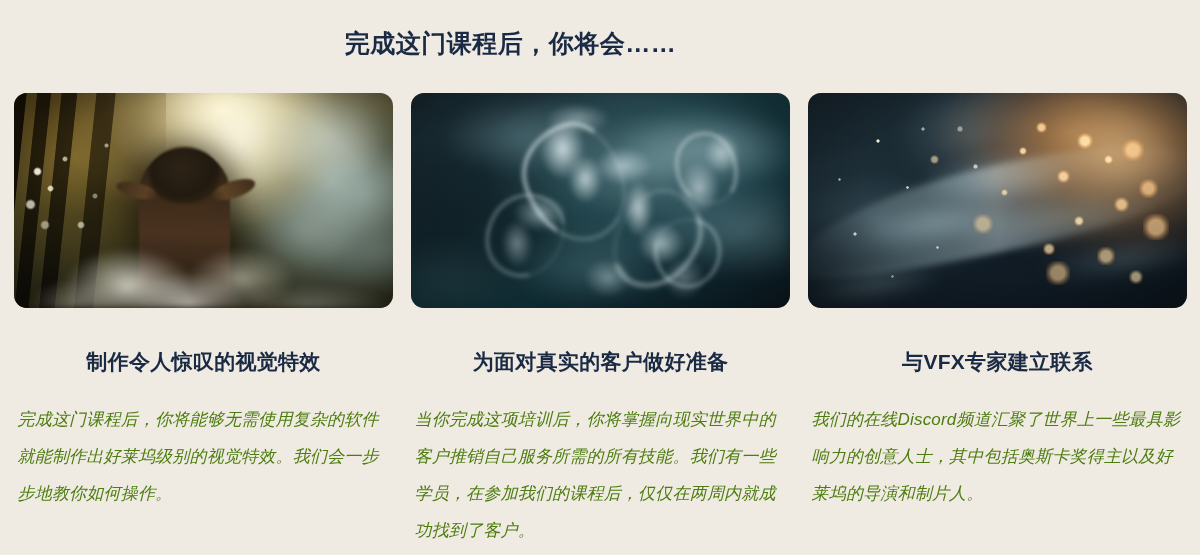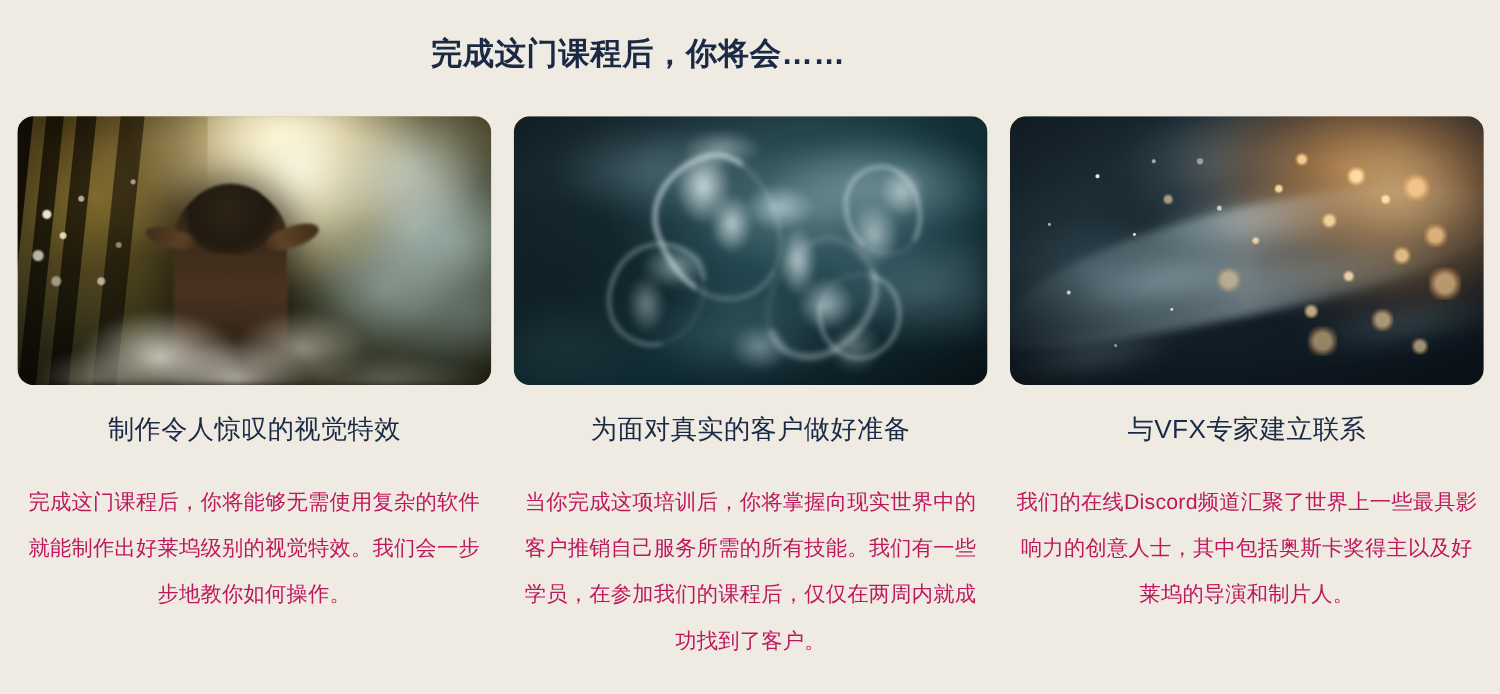--- a/index.html
+++ b/index.html
@@ -57,37 +57,38 @@
   .card-media {
     position:relative;
     width:379px;
     height:215px;
     border-radius:13px;
     overflow:hidden;
     background:#1a1c18;
   }
 
   .card-title {
-    margin-top:22px;
+    margin-top:40px;
     font-size:21px;
-    font-weight:normal;
+    font-weight:bold;
     color:#1b2a44;
     text-align:center;
     letter-spacing:.3px;
     line-height:1.3;
   }
 
   .card-body {
     margin-top:26px;
     width:372px;
     font-size:17px;
-    color:#be185d;
-    text-align:center;
+    color:#4d7c0f;
+    text-align:left;
     line-height:37px;
     letter-spacing:.2px;
+    font-style:italic;
   }
 
   
   .img-1 {
     background:
       radial-gradient(ellipse 58% 70% at 55% 8%,
          rgba(255,250,225,.95) 0%, rgba(255,243,200,.55) 28%,
          rgba(230,205,140,.18) 55%, rgba(0,0,0,0) 78%),
       radial-gradient(ellipse 42% 85% at 84% 42%,
          rgba(176,198,196,.72) 0%, rgba(130,158,158,.40) 40%,

